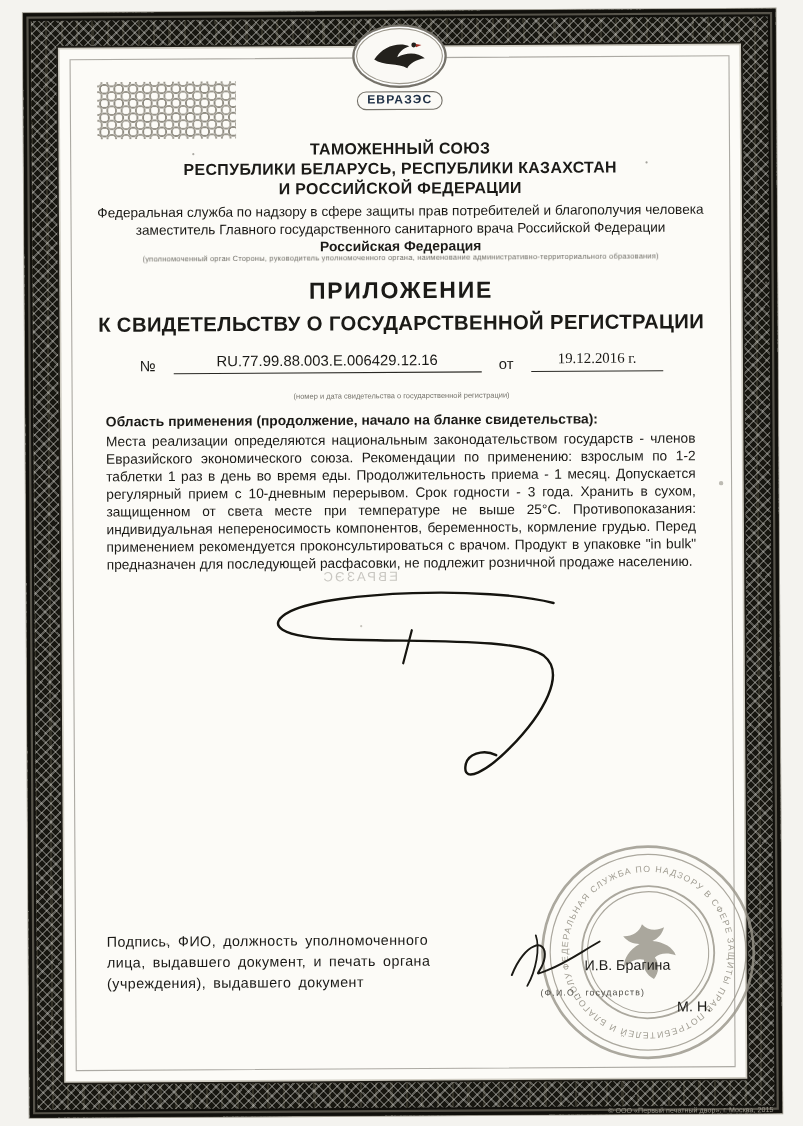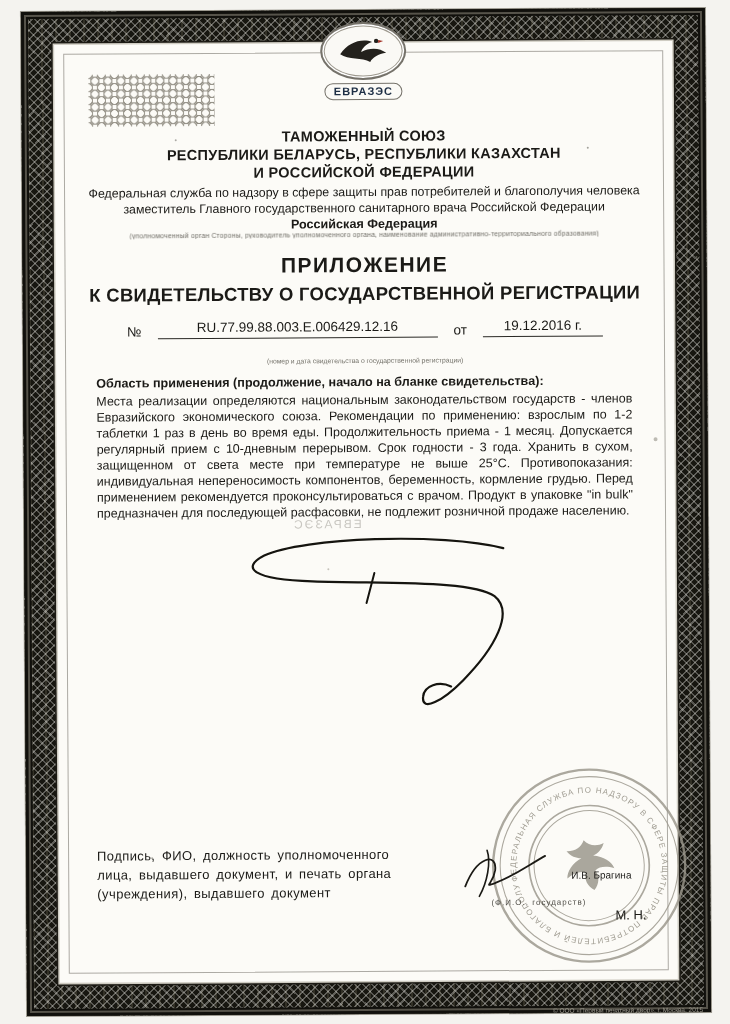--- a/index.html
+++ b/index.html
@@ -67,39 +67,39 @@
   .title-block { position:absolute; left:0; right:0; top:210px; text-align:center; }
   .title-1 { font-size:21px; font-weight:bold; letter-spacing:1.5px; }
   .title-2 { font-size:18.5px; font-weight:bold; margin-top:6px; letter-spacing:.3px; }
 
   .number-row {
     position:absolute; left:50px; right:50px; top:276px;
     display:flex; justify-content:center; align-items:flex-end; gap:16px; font-size:13.5px;
   }
   .u { border-bottom:1px solid #2a2925; padding:0 14px 3px; text-align:center; }
   .num { min-width:280px; }
-  .date { min-width:120px; }
+  .date { min-width:120px;font-family:Liberation Serif, serif; }
   .number-note { position:absolute; left:0; right:0; top:314px; text-align:center; font-size:6.8px; color:#74726a; }
 
   .body-block { position:absolute; left:40px; right:42px; top:332px; }
   .body-heading { font-weight:bold; font-size:12.6px; margin-bottom:3px; }
   .body-text { font-size:12.5px; line-height:16px; text-align:justify; }
 
   .ghost {
     position:absolute; left:235px; top:474px; transform:scaleX(-1);
     color:#8b8880; opacity:.45; font-size:12px; letter-spacing:2px;
   }
 
   .signature-svg { position:absolute; left:165px; top:478px; }
 
   .caption { position:absolute; left:38px; top:802px; font-size:13px; line-height:19px; letter-spacing:.4px; word-spacing:2.5px; }
 
   .seal-svg { position:absolute; left:428px; top:722px; opacity:.82; transform:rotate(-12deg); }
   .small-sign-svg { position:absolute; left:398px; top:800px; z-index:4; }
-  .signer-name { position:absolute; left:512px; top:828px; font-size:10px; z-index:5; }
+  .signer-name { position:absolute; left:472px; top:828px; font-size:13px; z-index:5; }
   .signer-note { position:absolute; left:432px; top:856px; font-size:8px; color:#4e4c46; letter-spacing:1px; z-index:5; }
   .seal-mark { position:absolute; left:556px; top:866px; font-size:13px; z-index:5; }
 
   .footer-credit { position:absolute; right:30px; bottom:9px; font-size:6.5px; color:#9b988e; z-index:8; }
 
   .specks {
     position:absolute; left:120px; top:95px; width:2px; height:2px; border-radius:50%;
     background:#6b6962; opacity:.55;
     box-shadow: 412px 10px 0 #5a584f, 478px 302px 0 1px #8a877d, -28px 718px 0 #6b6962,
                 298px 858px 0 #7a776d, 150px 430px 0 #9a968b, 520px 120px 0 #8a877d;

